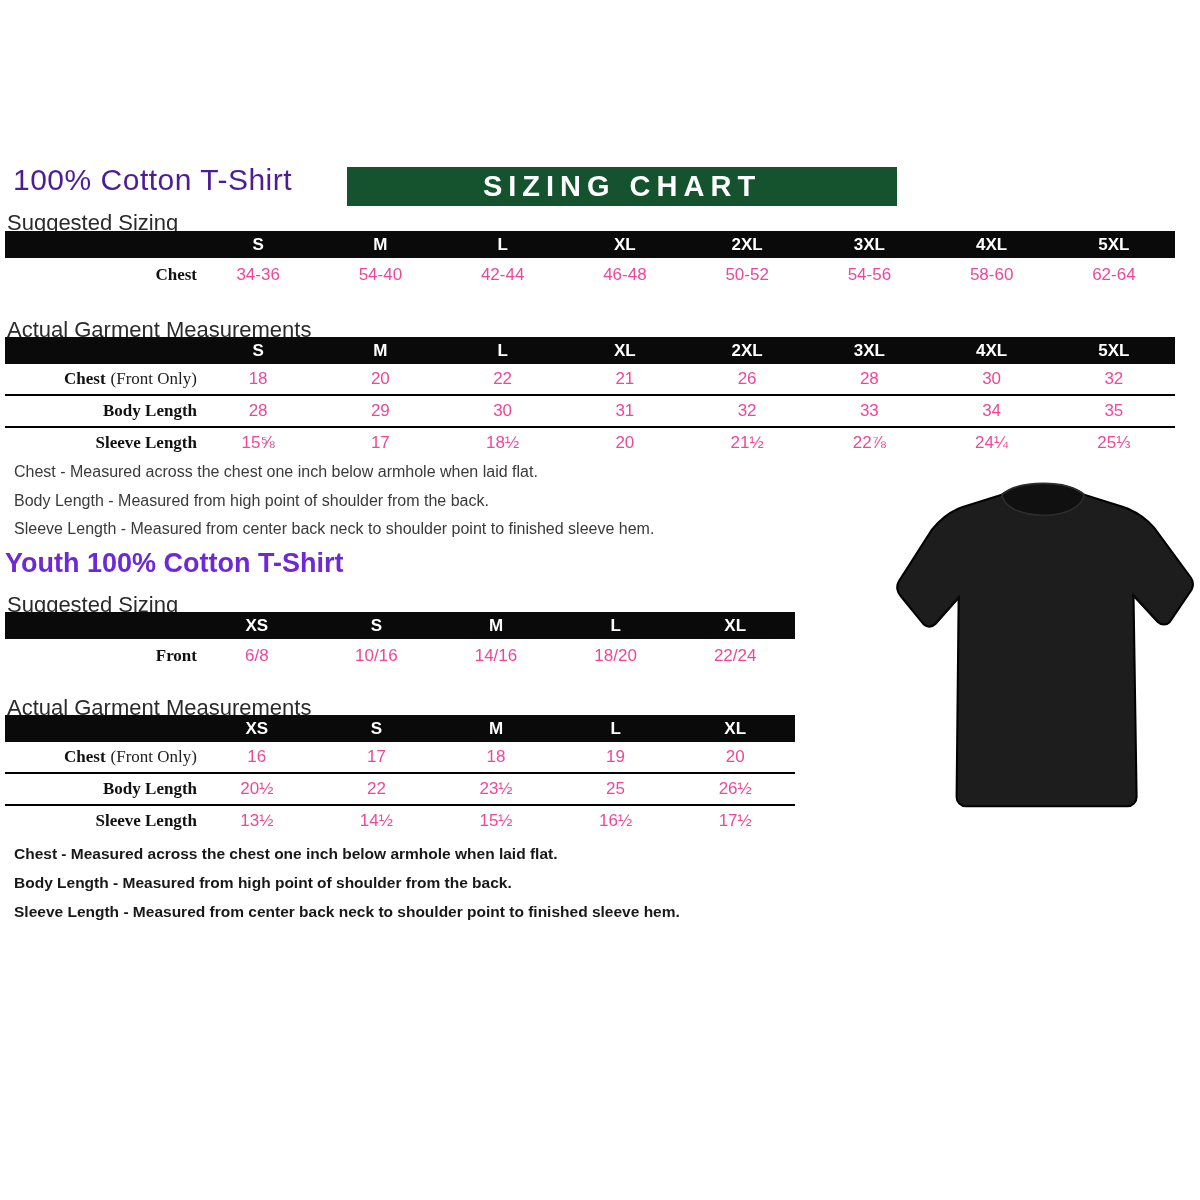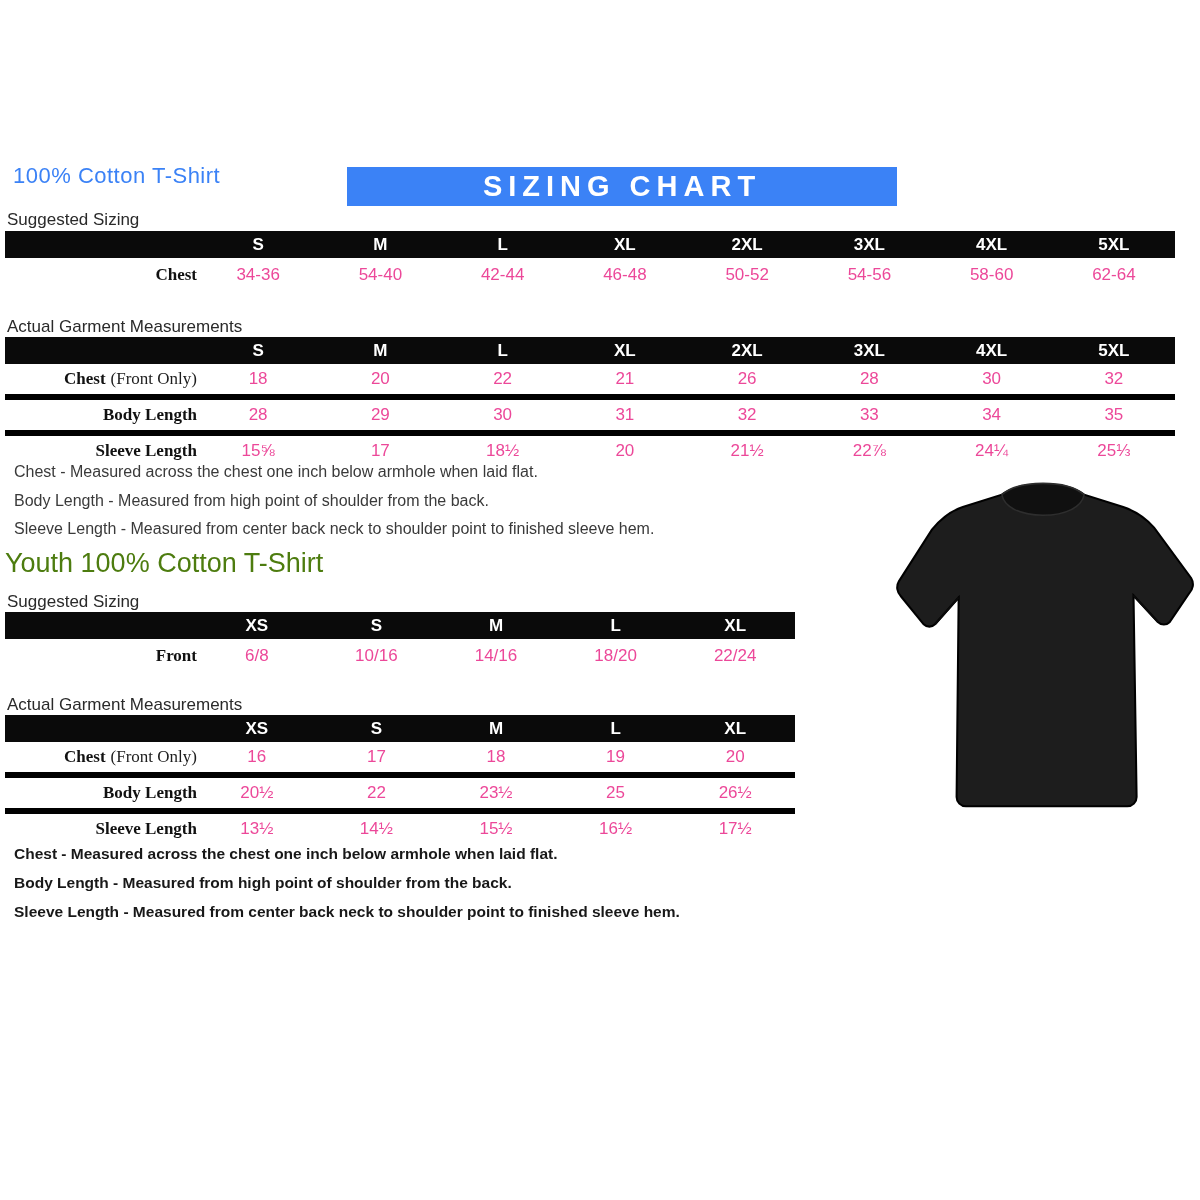--- a/index.html
+++ b/index.html
@@ -3,41 +3,41 @@
 <meta charset="utf-8">
 <style>
   html,body { margin:0; padding:0; }
   body {
     width:1200px; height:1200px; position:relative; background:#ffffff;
     font-family:"Liberation Sans", sans-serif; overflow:hidden;
     -webkit-font-smoothing:antialiased;
   }
   .abs { position:absolute; }
 
-  .main-title { left:13px; top:163px; font-size:22px; color:#3b82f6; letter-spacing:0.5px; }
+  .main-title { left:13px; top:163px; font-size:30px; color:#4c1d95; letter-spacing:0.5px; }
   .banner {
-    left:347px; top:167px; width:550px; height:39px; background:#3b82f6;
+    left:347px; top:167px; width:550px; height:39px; background:#14532d;
     color:#ffffff; font-size:29px; font-weight:700; letter-spacing:6px;
     display:flex; align-items:center; justify-content:center;
   }
-  .sec-label { font-size:17px; color:#2a2a2a; }
-  .youth-title { left:5px; top:548px; font-size:27px; font-weight:400; color:#4d7c0f; }
+  .sec-label { font-size:22px; color:#2a2a2a; }
+  .youth-title { left:5px; top:548px; font-size:27px; font-weight:700; color:#6d28d9; }
 
   table { border-collapse:collapse; table-layout:fixed; }
   th, td { padding:0; white-space:nowrap; overflow:hidden; }
   thead th {
     background:#0a0a0a; color:#ffffff; font-weight:700; font-size:17px;
     height:27px; text-align:center;
   }
   tbody td {
     font-size:17px; color:#ec4899; text-align:center; height:30px; vertical-align:middle;
   }
   td.lbl { text-align:right; padding-left:13px; font-weight:700; color:#111111;font-family:Liberation Serif, serif; }
   td.lbl .suffix { font-weight:400; color:#1d1d1d; margin-left:5px; }
-  tr.lined { border-bottom:6px solid #000000; }
+  tr.lined { border-bottom:2px solid #000000; }
   .tall td { height:33px; }
 
   .notes div { white-space:nowrap; }
   .notes-a { left:14px; top:458px; font-size:16px; color:#3a3a3a; line-height:28.5px; }
   .notes-b { left:14px; top:839px; font-size:15.5px; font-weight:700; color:#181818; line-height:29px; }
 
   .tee-wrap { left:888px; top:470px; width:310px; height:360px; }
 </style>
 </head>
 <body>

